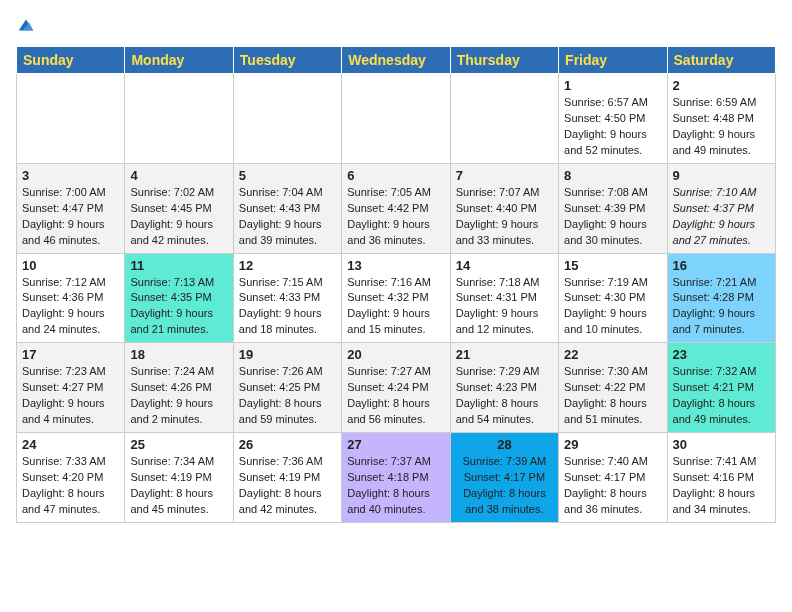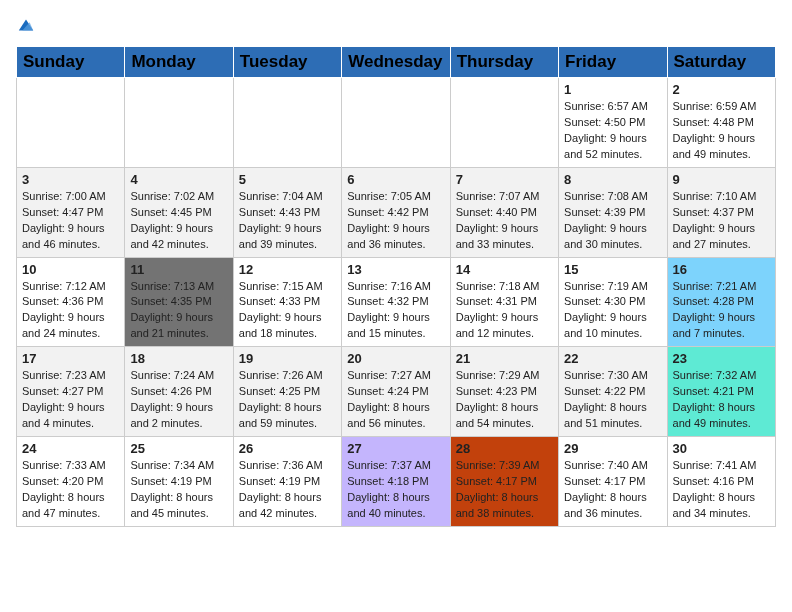--- a/index.html
+++ b/index.html
@@ -34,22 +34,22 @@
       height: 18px;
       margin-left: 1px;
       margin-right: 1px;
     }
     .title-block { text-align: right; }
     .month-title { font-size: 34px; font-weight: bold; color: #222; }
     .location { font-size: 16px; color: #444; }
     .calendar { width: 100%; border-collapse: collapse; }
     .calendar th {
       background: #2d6db5;
-      color: #000000;
-      font-size: 17px;
+      color: #fde047;
+      font-size: 14px;
       font-weight: bold;
       padding: 5px 6px;
       text-align: left;
       border: 1px solid #fff;
     }
     .calendar td {
       vertical-align: top;
       border: 1px solid #ccc;
       padding: 4px 5px;
       font-size: 10.5px;
@@ -165,35 +165,35 @@
         </td>
         <td style="background: rgb(242, 242, 242);">
           <span class="day-num">8</span>
           <div class="day-info" style="white-space: pre-line;">Sunrise: 7:08 AM
 Sunset: 4:39 PM
 Daylight: 9 hours
 and 30 minutes.</div>
         </td>
         <td style="background: rgb(242, 242, 242);">
           <span class="day-num">9</span>
-          <div class="day-info" style="white-space: pre-line;">Sunrise: 7:10 AM
+          <div class="day-info" style="white-space: pre-line; font-style: italic;">Sunrise: 7:10 AM
 Sunset: 4:37 PM
 Daylight: 9 hours
 and 27 minutes.</div>
         </td>
       </tr>
       <tr>
         <td style="background: rgb(255, 255, 255);">
           <span class="day-num">10</span>
           <div class="day-info" style="white-space: pre-line;">Sunrise: 7:12 AM
 Sunset: 4:36 PM
 Daylight: 9 hours
 and 24 minutes.</div>
         </td>
-        <td style="background: #737373;">
+        <td style="background: #5eead4;">
           <span class="day-num">11</span>
           <div class="day-info" style="white-space: pre-line;">Sunrise: 7:13 AM
 Sunset: 4:35 PM
 Daylight: 9 hours
 and 21 minutes.</div>
         </td>
         <td style="background: rgb(255, 255, 255);">
           <span class="day-num">12</span>
           <div class="day-info" style="white-space: pre-line;">Sunrise: 7:15 AM
 Sunset: 4:33 PM
@@ -302,21 +302,21 @@
 Daylight: 8 hours
 and 42 minutes.</div>
         </td>
         <td style="background: #c4b5fd;">
           <span class="day-num">27</span>
           <div class="day-info" style="white-space: pre-line;">Sunrise: 7:37 AM
 Sunset: 4:18 PM
 Daylight: 8 hours
 and 40 minutes.</div>
         </td>
-        <td style="background: #c2410c;">
+        <td style="background: #0ea5e9; text-align: center;">
           <span class="day-num">28</span>
           <div class="day-info" style="white-space: pre-line;">Sunrise: 7:39 AM
 Sunset: 4:17 PM
 Daylight: 8 hours
 and 38 minutes.</div>
         </td>
         <td style="background: rgb(255, 255, 255);">
           <span class="day-num">29</span>
           <div class="day-info" style="white-space: pre-line;">Sunrise: 7:40 AM
 Sunset: 4:17 PM

